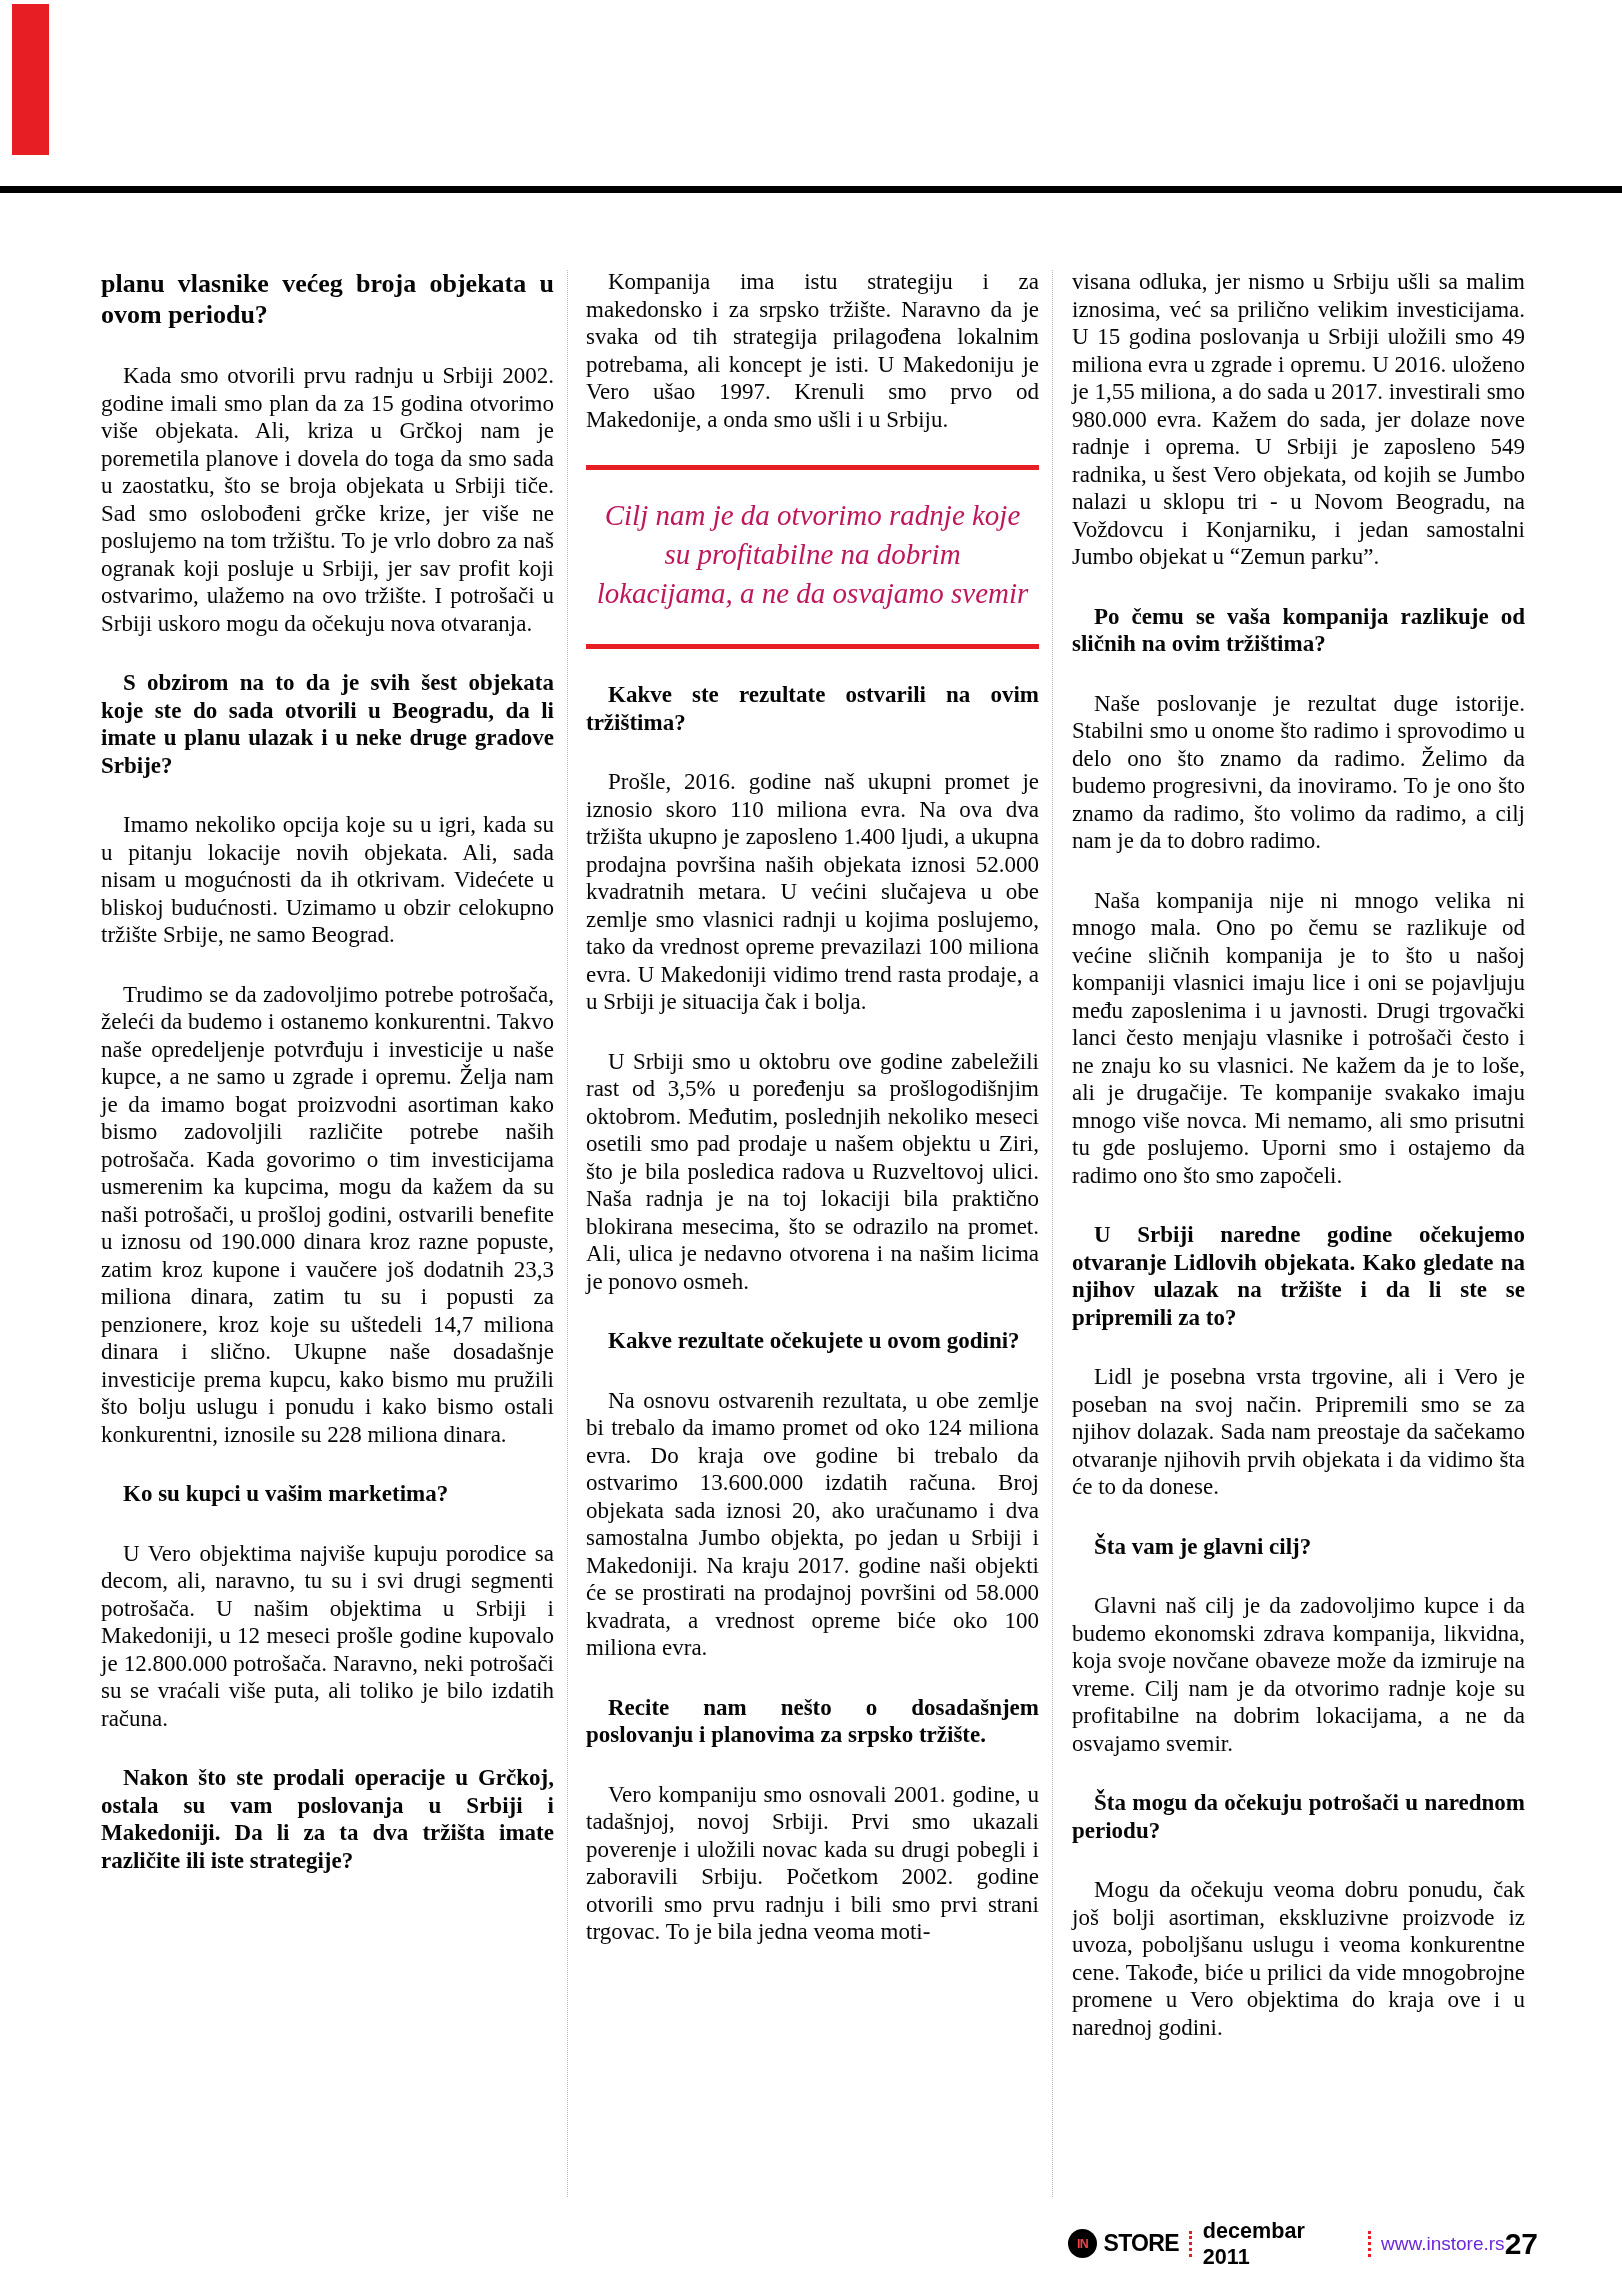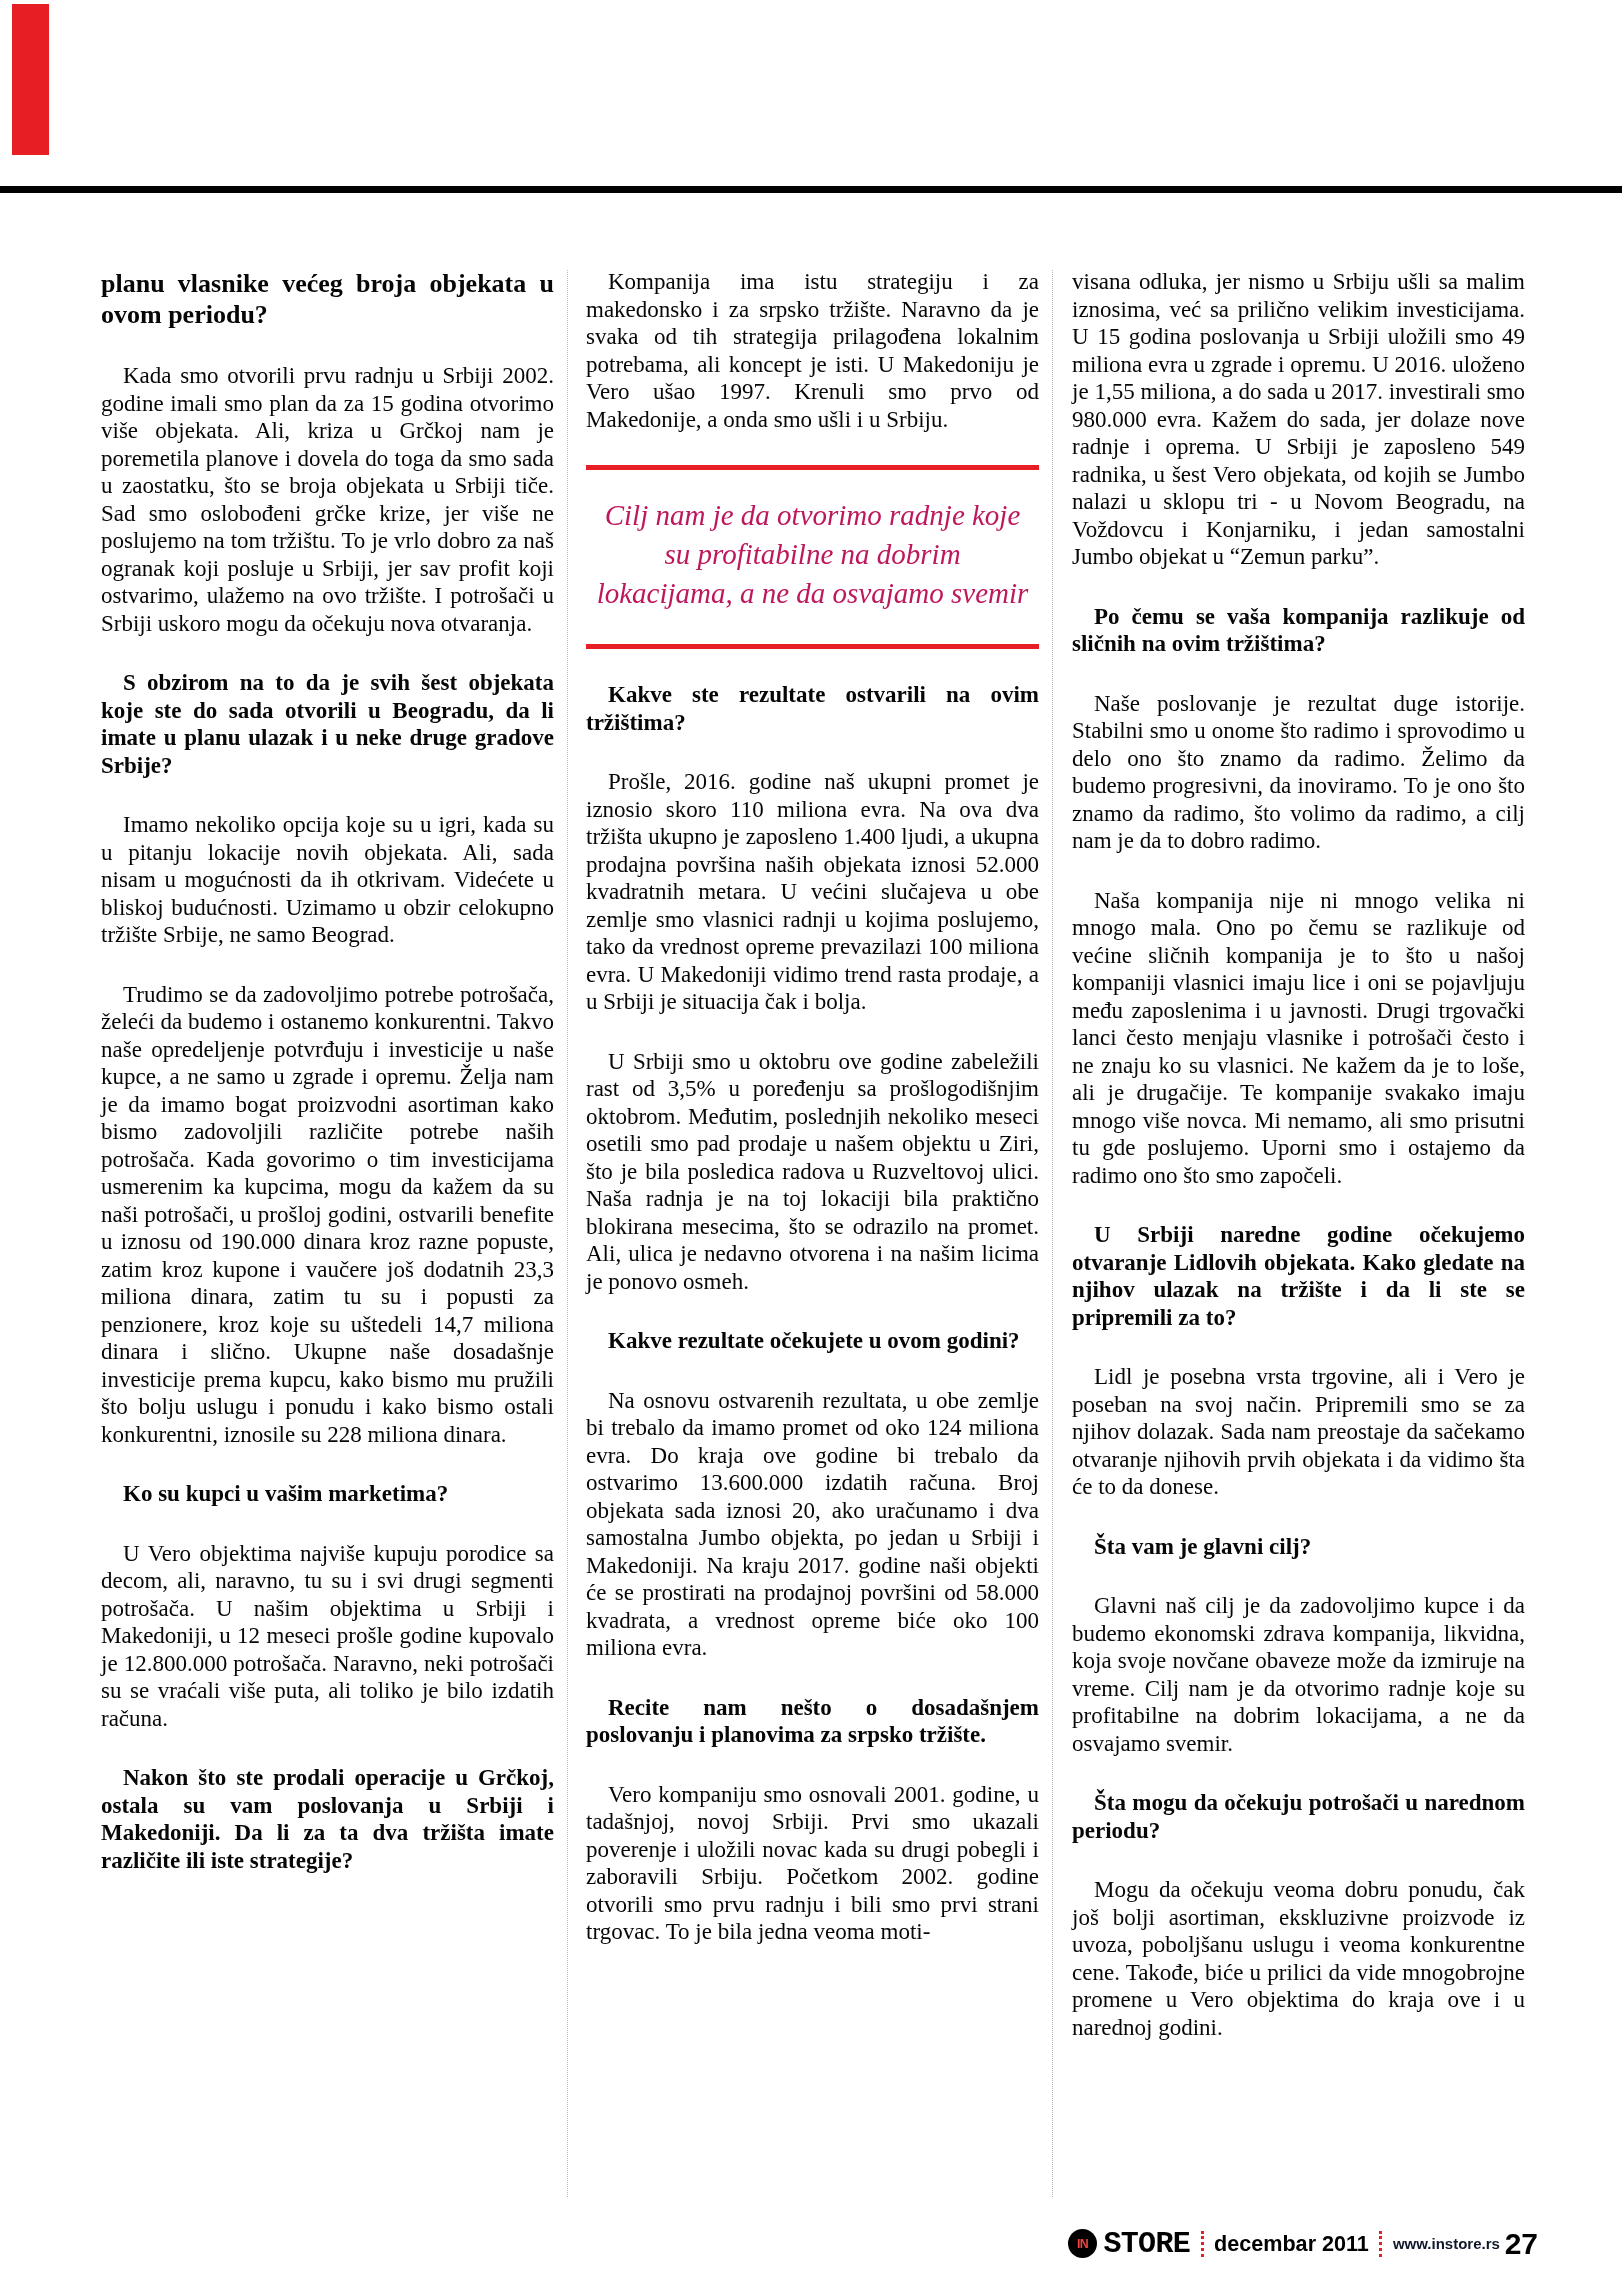--- a/index.html
+++ b/index.html
@@ -35,24 +35,24 @@
   .footer{
     position:absolute;left:1068px;top:2224px;width:470px;height:39px;
     display:flex;align-items:center;
     font-family:"Liberation Sans", sans-serif;color:#000;
   }
   .logo-circle{
     width:29px;height:29px;border-radius:50%;background:#000;color:#ef4444;
     display:flex;align-items:center;justify-content:center;
     font-weight:bold;font-size:12.4px;letter-spacing:-0.7px;flex:0 0 auto;
   }
-  .logo-store{font-size:30px;font-weight:bold;letter-spacing:-0.7px;margin-left:6.5px;font-family:Liberation Mono, monospace;}
+  .logo-store{font-size:23px;font-weight:bold;letter-spacing:-0.7px;margin-left:6.5px;}
   .dot-sep{height:26px;width:0;border-left:3.3px dotted #e81e25;margin:0 10.5px;}
   .footer-date{font-size:21.6px;font-weight:bold;}
-  .footer-site{font-size:15px;font-weight:bold;color:#0f172a;}
+  .footer-site{font-size:19px;font-weight:normal;color:#6d28d9;}
   .page-num{font-size:30px;font-weight:bold;margin-left:auto;}
 </style>
 </head>
 <body>
 
 <div class="red-edge-mark"></div>
 <div class="top-rule"></div>
 
 <div class="col col-1">
     <h3 class="heading-continued">planu vlasnike većeg broja objekata u ovom periodu?</h3>

